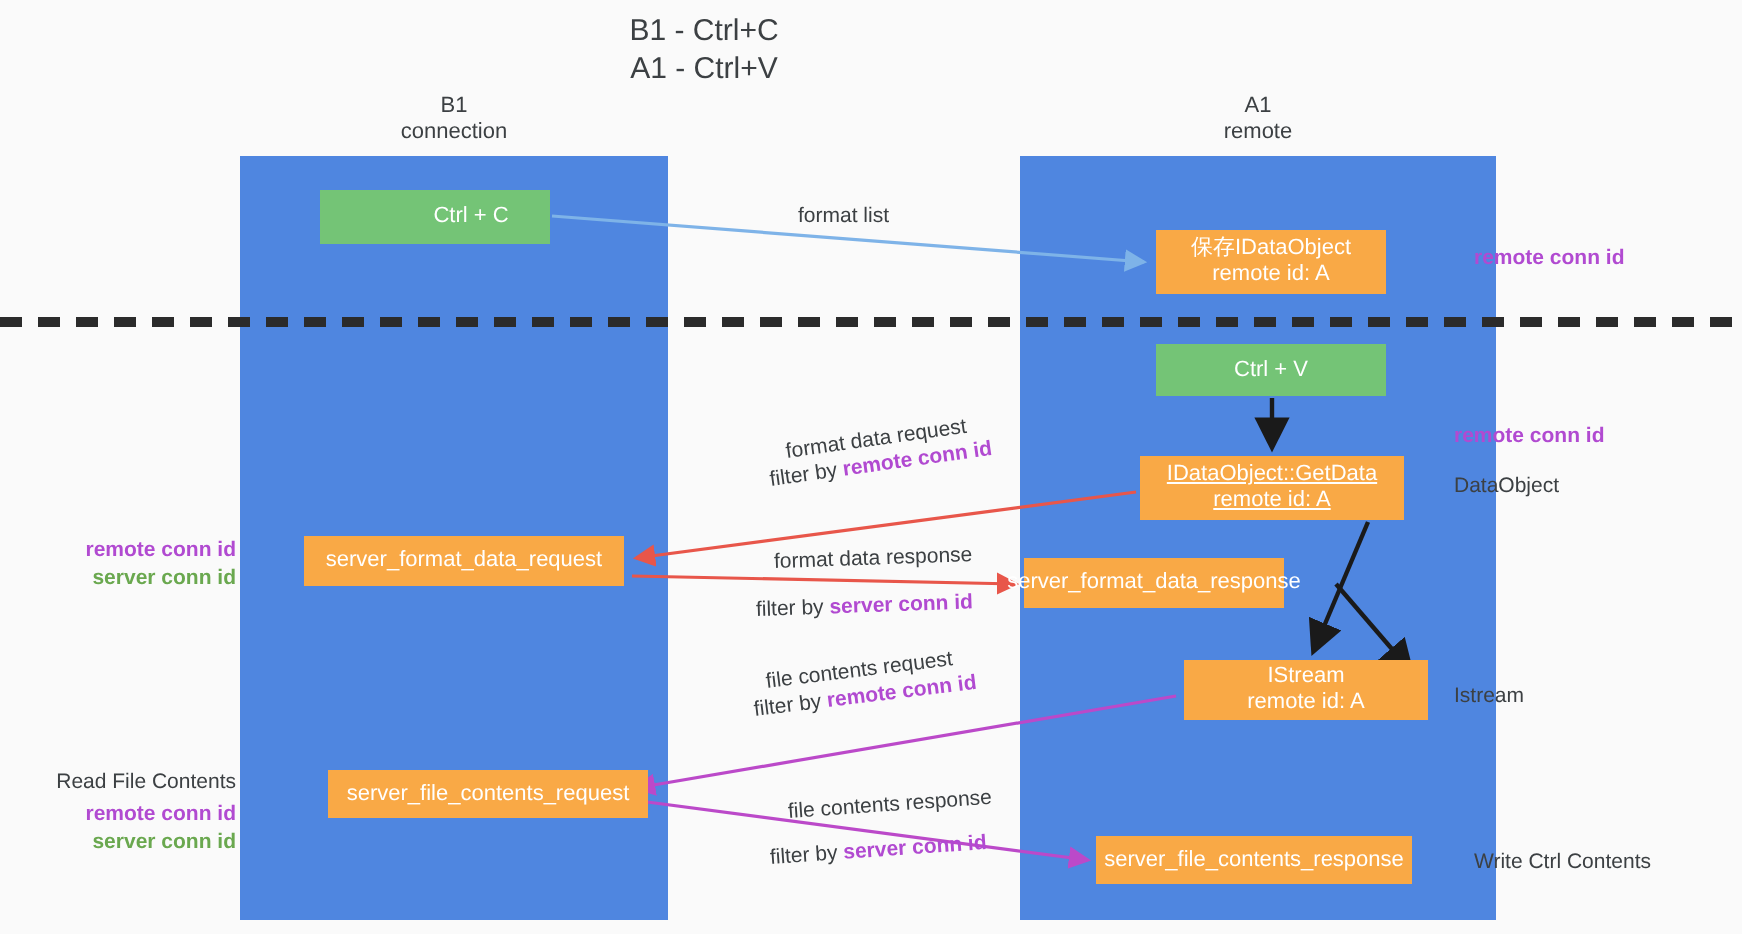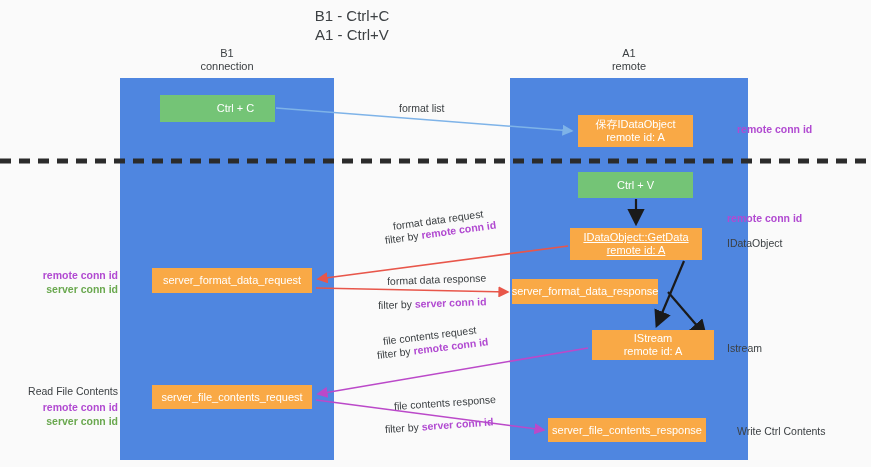--- a/index.html
+++ b/index.html
@@ -37,23 +37,23 @@
     white-space:pre-line;box-sizing:border-box;padding:2px 4px;
   }
   .node.green{background:#74c476;}
   .node.orange{background:#f9a946;}
 
   #node-ctrl-c{left:160px;top:95px;width:115px;height:27px;padding-left:40px;}
   #node-idataobject{left:578px;top:115px;width:115px;height:32px;}
   #node-ctrl-v{left:578px;top:172px;width:115px;height:26px;}
   #node-getdata{left:570px;top:228px;width:132px;height:32px;text-decoration:underline;}
   #node-sfdreq{left:152px;top:268px;width:160px;height:25px;}
-  #node-sfdresp{left:512px;top:279px;width:146px;height:25px;}
+  #node-sfdresp{left:512px;top:279px;width:130px;height:25px;}
   #node-istream{left:592px;top:330px;width:122px;height:30px;}
-  #node-sfcreq{left:152px;top:385px;width:160px;height:24px;}
+  #node-sfcreq{left:164px;top:385px;width:160px;height:24px;}
   #node-sfcresp{left:548px;top:418px;width:158px;height:24px;}
 
   
   .side-note{position:absolute;font-size:10.5px;line-height:14px;}
   .side-note .purple{color:#b14ad1;font-weight:bold;}
   .side-note .green{color:#6aa84f;font-weight:bold;}
   .side-note .plain{color:#3c4043;}
 
   #note-right-1{left:737px;top:122px;}
   #note-right-2{left:727px;top:211px;}
@@ -158,21 +158,21 @@
   <div class="edge-label" id="lab-fdresp-2"><span class="lbl">filter by </span><span class="purple">server conn id</span></div>
 
   <div class="edge-label" id="lab-fcreq-1">file contents request</div>
   <div class="edge-label" id="lab-fcreq-2"><span class="lbl">filter by </span><span class="purple">remote conn id</span></div>
 
   <div class="edge-label" id="lab-fcresp-1">file contents response</div>
   <div class="edge-label" id="lab-fcresp-2"><span class="lbl">filter by </span><span class="purple">server conn id</span></div>
 
   <div class="side-note" id="note-right-1"><span class="purple">remote conn id</span></div>
   <div class="side-note" id="note-right-2"><span class="purple">remote conn id</span></div>
-  <div class="side-note" id="note-right-3"><span class="plain">IDataObject</span></div>
+  <div class="side-note" id="note-right-3"><span class="plain">DataObject</span></div>
   <div class="side-note" id="note-right-4"><span class="plain">Istream</span></div>
   <div class="side-note" id="note-right-5"><span class="plain">Write Ctrl Contents</span></div>
 
   <div class="side-note" id="note-left-1">
     <div class="purple">remote conn id</div>
     <div class="green">server conn id</div>
   </div>
   <div class="side-note" id="note-left-2"><span class="plain">Read File Contents</span></div>
   <div class="side-note" id="note-left-3">
     <div class="purple">remote conn id</div>

